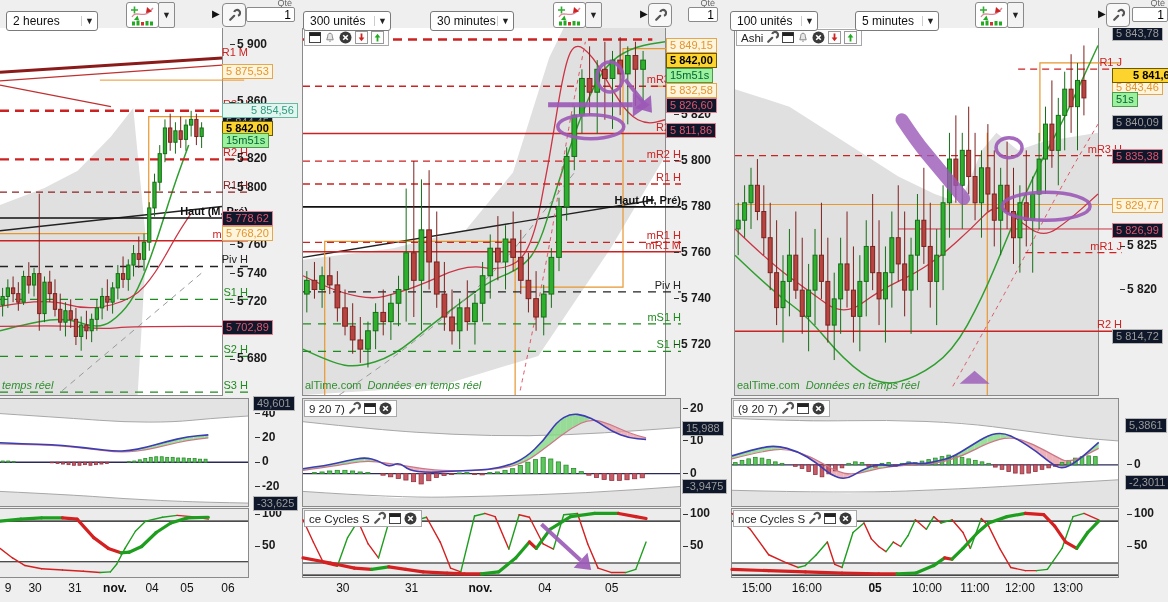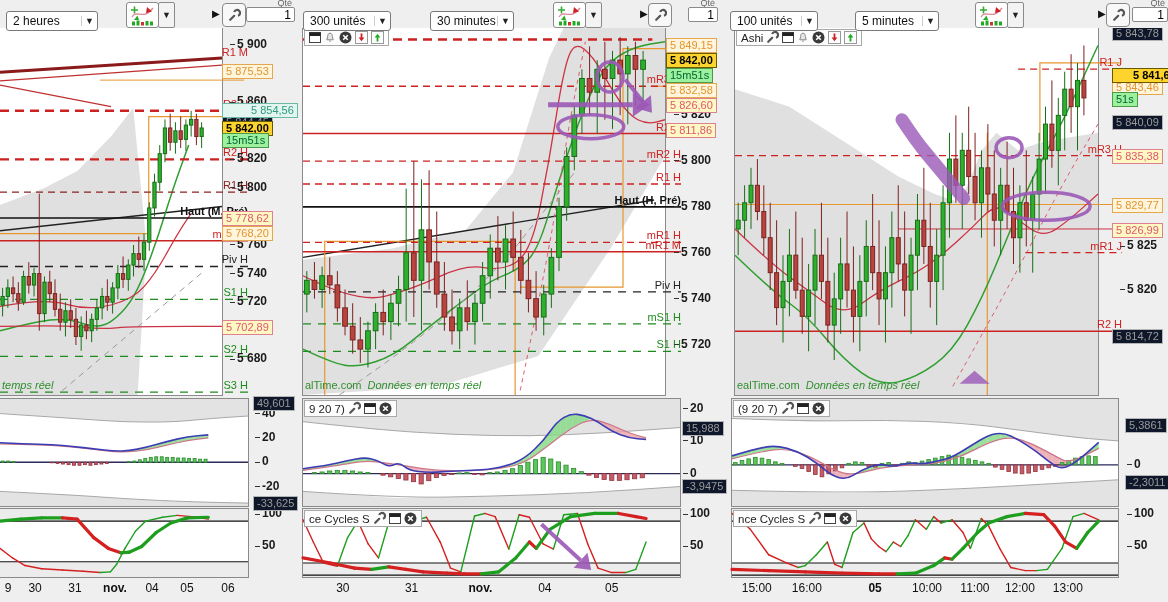--- a/index.html
+++ b/index.html
@@ -22,21 +22,21 @@
   .qty-i{position:absolute;top:7px;left:0;height:15px;width:100%;border:1px solid #8a8a8a;border-radius:2px;
       font-size:12px;text-align:right;padding-right:3px;box-sizing:border-box;font-family:"Liberation Sans",sans-serif;}
   .pane{position:absolute;background:#fff;border:1px solid #8a8a8a;box-sizing:content-box;}
   .phdr{position:absolute;left:1px;top:1px;display:flex;align-items:center;gap:3px;background:#fdfdfd;
       border:1px solid #a8a8a8;padding:1px 4px;font-size:11.5px;color:#222;z-index:9;white-space:nowrap;}
   .phdr .ic{display:flex;align-items:center;cursor:pointer;}
   .chip{position:absolute;font-size:11px;line-height:13px;padding:0 3px;border:1px solid;white-space:nowrap;z-index:4;}
   .chip-current{background:#fdd32e;border-color:#6b5900;color:#000;font-weight:bold;z-index:6;}
   .chip-countdown{background:#9df09d;border-color:#4a9a4a;color:#063;z-index:6;}
   .chip-orange{background:#fff4dc;border-color:#e3a84f;color:#e3962e;}
-  .chip-pink{background:#fef9c3;border-color:#de8090;color:#e05570;}
+  .chip-pink{background:#0f172a;border-color:#de8090;color:#e05570;}
   .chip-teal{background:#e2f6ef;border-color:#6ab9a4;color:#2c9a80;padding-left:28px;}
   .chip-gray{background:#0f172a;border-color:#b5b5b5;color:#9a9a9a;z-index:3;}
   .ytick{position:absolute;font-size:12px;font-weight:bold;color:#1a1a1a;white-space:nowrap;z-index:2;}
   .ytick::before{content:"";display:inline-block;width:5px;height:1px;background:#333;vertical-align:middle;margin-right:2px;}
   .xtick{position:absolute;font-size:12px;color:#111;transform:translateX(-50%);white-space:nowrap;}
   .credit{position:absolute;font-size:11px;color:#2f8f2f;white-space:nowrap;z-index:5;}
   .credit i{font-style:italic;}
   .xstrip{position:absolute;height:25px;}
 </style>
 </head>

